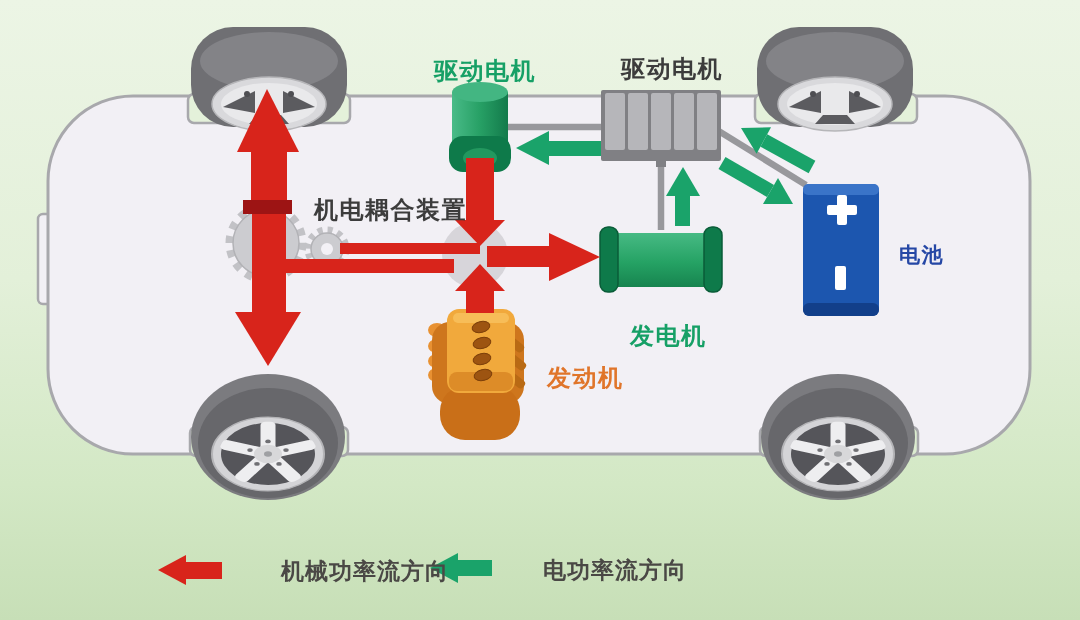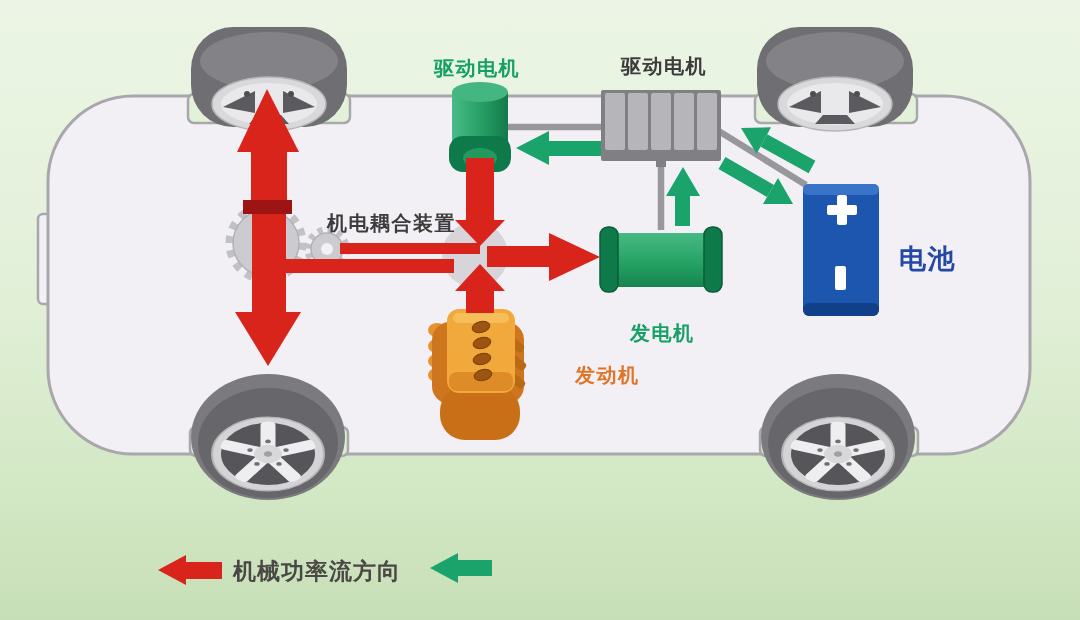--- a/index.html
+++ b/index.html
@@ -7,28 +7,28 @@
     width:1080px;height:620px;overflow:hidden;
     font-family:"Liberation Sans","DejaVu Sans",sans-serif;
   }
   #stage{
     position:relative;width:1080px;height:620px;
     background:linear-gradient(180deg,#ecf5e5 0%,#e3f0d9 45%,#d3e8c5 78%,#c7dfb7 100%);
   }
   #stage svg{position:absolute;left:0;top:0;}
   .lbl{
     position:absolute;font-weight:700;color:#3c3c3c;
-    font-size:20px;letter-spacing:1.5px;white-space:nowrap;
+    font-size:24px;letter-spacing:1.5px;white-space:nowrap;
   }
   .lbl.green{color:#16a066;}
   .lbl.blue{color:#2547a5;}
-  .lbl.orange{color:#e0752a;margin-left:28px;}
+  .lbl.orange{color:#e0752a;}
   .legend-lbl{
     position:absolute;font-weight:700;color:#4a4845;
-    font-size:23px;letter-spacing:1px;white-space:nowrap;
+    font-size:23px;letter-spacing:1px;white-space:nowrap;margin-left:48px;
   }
 </style>
 </head>
 <body>
 
 <div id="stage">
 
 <svg width="1080" height="620" viewBox="0 0 1080 620">
   <defs>
     <linearGradient id="motorGrad" x1="0" y1="0" x2="1" y2="0">
@@ -224,22 +224,23 @@
       <polygon points="158,570 186,555 186,585"></polygon>
       <rect x="186" y="562" width="36" height="17"></rect>
     </g>
     <g fill="#1aa36a">
       <polygon points="430,568 458,553 458,583"></polygon>
       <rect x="458" y="560" width="34" height="16"></rect>
     </g>
   </g>
 </svg>
 
-<div class="lbl" style="left:327px;top:194px;margin-top:16px;">机电耦合装置</div>
+<div class="lbl" style="left:314px;top:194px;">机电耦合装置</div>
 <div class="lbl green" style="left:434px;top:55px;">驱动电机</div>
 <div class="lbl" style="left:621px;top:53px;">驱动电机</div>
-<div class="lbl blue" style="left:899px;top:241px;font-size:27px;">电池</div>
+<div class="lbl blue" style="left:899px;top:241px;font-size:21px;">电池</div>
 <div class="lbl green" style="left:630px;top:320px;">发电机</div>
 <div class="lbl orange" style="left:547px;top:362px;">发动机</div>
 
 <div class="legend-lbl" style="left:233px;top:556px;">机械功率流方向</div>
+<div class="legend-lbl" style="left:495px;top:555px;">电功率流方向</div>
 
 </div>
 
 </body></html>

